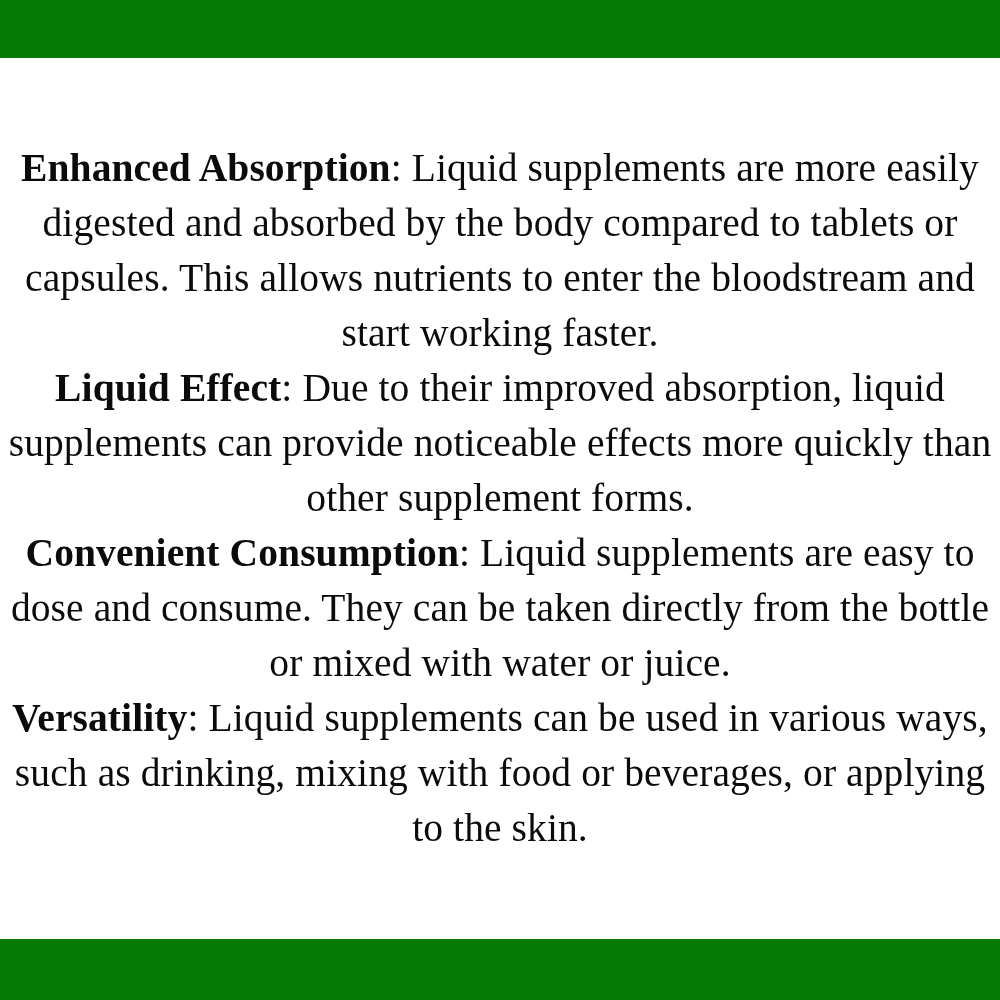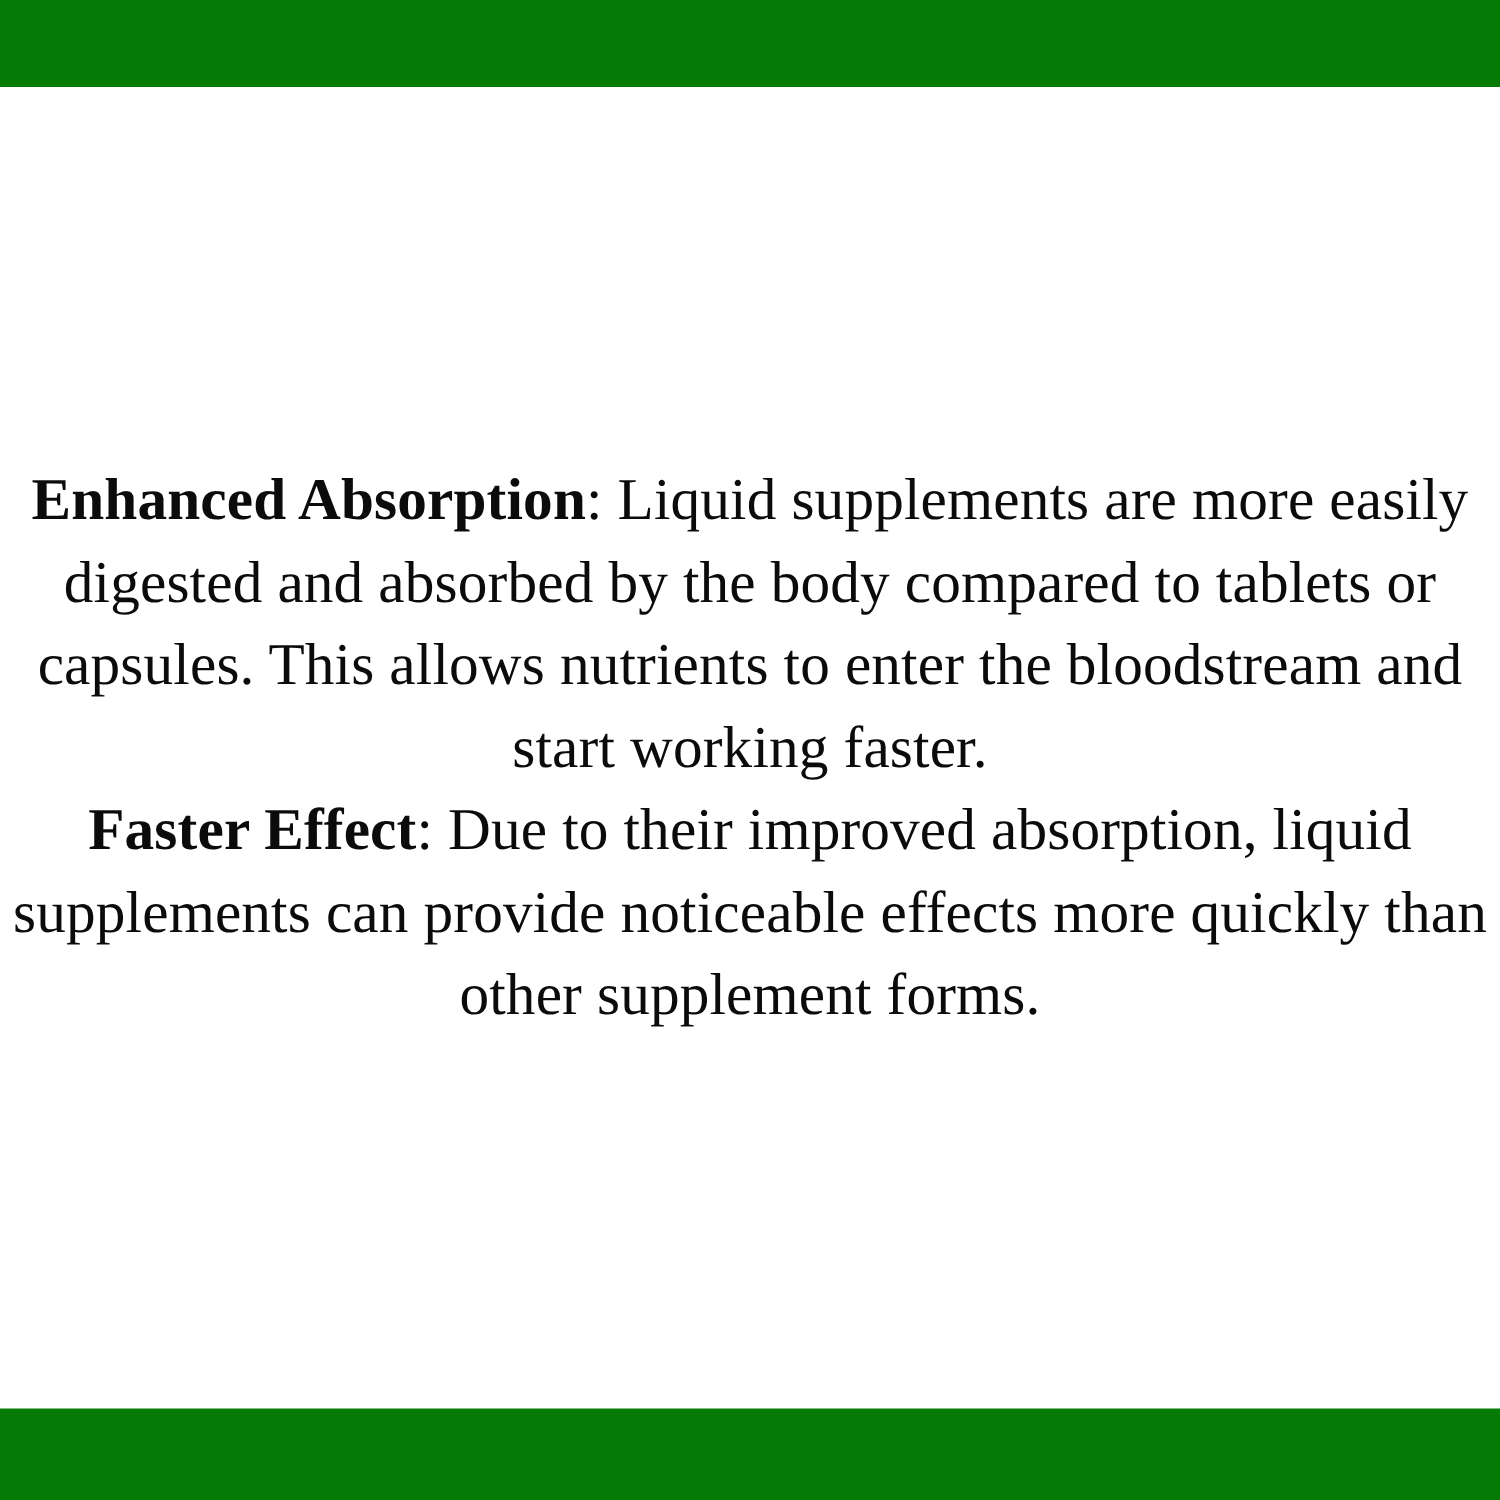--- a/index.html
+++ b/index.html
@@ -53,19 +53,21 @@
   }
 </style>
 </head>
 <body>
 
 <div class="page">
   <div class="banner top"></div>
   <div class="content">
   <p class="section"><strong class="term">Enhanced Absorption</strong><span class="desc">: Liquid supplements are more easily digested and absorbed by the body compared to tablets or capsules. This allows nutrients to enter the bloodstream and start working faster.</span></p>
 
-  <p class="section"><strong class="term">Faster Effect</strong><span class="desc">: Due to their improved absorption, liquid supplements can provide noticeable effects more quickly than other supplement forms.</span></p>
+  <p class="section"><strong class="term">Liquid Effect</strong><span class="desc">: Due to their improved absorption, liquid supplements can provide noticeable effects more quickly than other supplement forms.</span></p>
+
+  <p class="section"><strong class="term">Convenient Consumption</strong><span class="desc">: Liquid supplements are easy to dose and consume. They can be taken directly from the bottle or mixed with water or juice.</span></p>
 
 
-
+  <p class="section"><strong class="term">Versatility</strong><span class="desc">: Liquid supplements can be used in various ways, such as drinking, mixing with food or beverages, or applying to the skin.</span></p>
 </div>
   <div class="banner bottom"></div>
 </div>
 
 </body></html>

